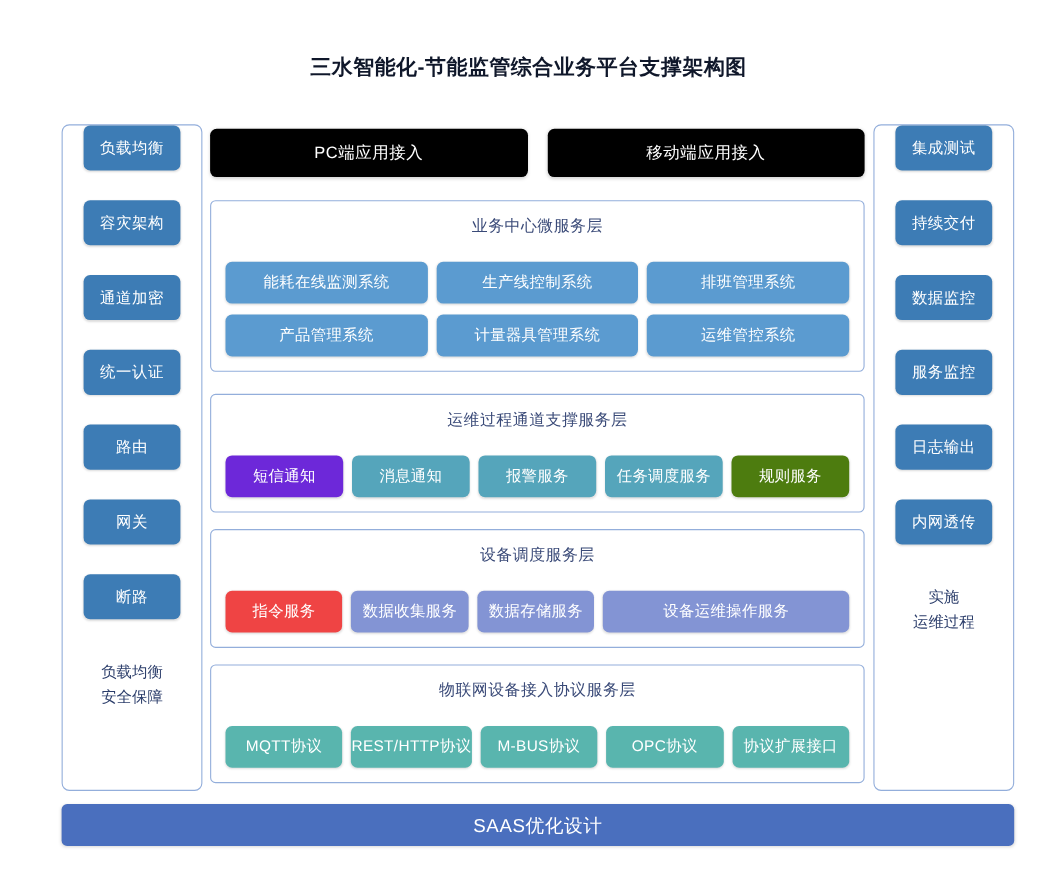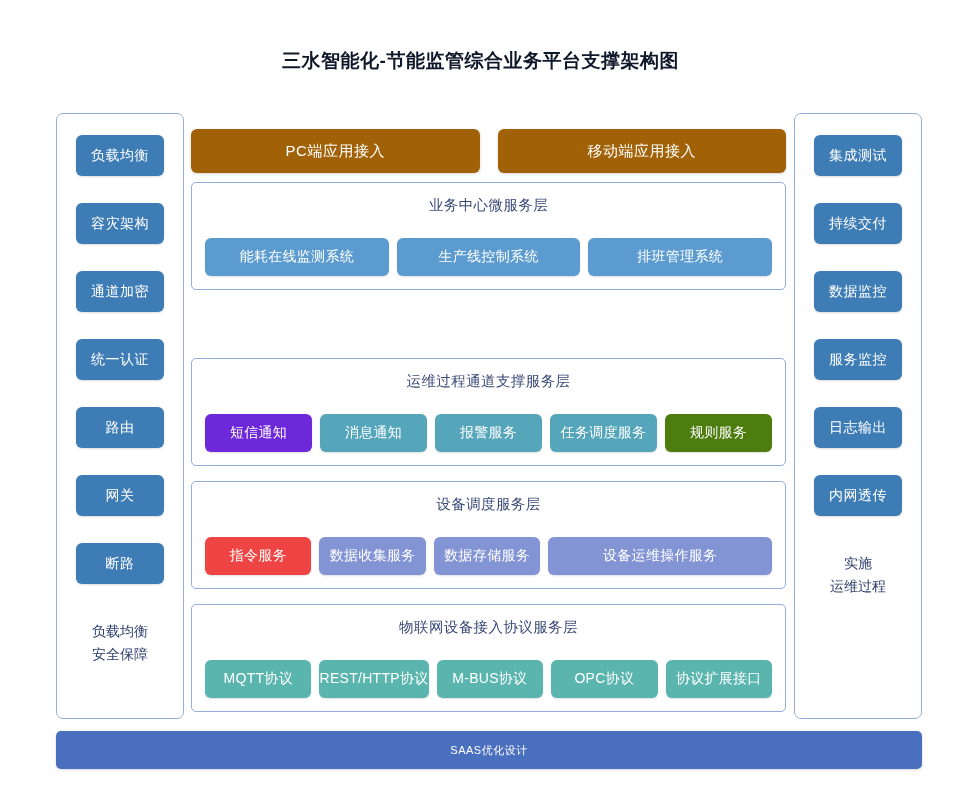--- a/index.html
+++ b/index.html
@@ -42,21 +42,20 @@
     top: 113px;
     width: 128px;
     height: 606px;
     border: 1px solid #93aedb;
     border-radius: 7px;
     background: #ffffff;
     box-sizing: border-box;
     display: flex;
     flex-direction: column;
     align-items: center;
-    padding-top: 21px;
   }
   .side-col.left  { left: 56px; }
   .side-col.right { left: 794px; }
 
   .side-btn {
     width: 88px;
     height: 41px;
     margin-bottom: 27px;
     background: #3d7cb5;
     border-radius: 6px;
@@ -82,30 +81,29 @@
     position: absolute;
     top: 117px;
     left: 191px;
     width: 595px;
     display: flex;
     gap: 18px;
   }
   .top-btn {
     flex: 1;
     height: 44px;
-    background: #a16207;
+    background: #000000;
     border-radius: 6px;
     color: #ffffff;
     font-size: 15px;
     display: flex;
     align-items: center;
     justify-content: center;
     box-shadow: 0 1px 3px rgba(0,0,0,0.17);
     letter-spacing: 0.5px;
-    margin-top: 12px;
   }
 
   
   .layer {
     position: absolute;
     left: 191px;
     width: 595px;
     box-sizing: border-box;
     border: 1px solid #93aedb;
     border-radius: 5px;
@@ -149,21 +147,21 @@
   
   .saas-bar {
     position: absolute;
     left: 56px;
     top: 731px;
     width: 866px;
     height: 38px;
     background: #4a6fbe;
     border-radius: 5px;
     color: #ffffff;
-    font-size: 11px;
+    font-size: 17px;
     display: flex;
     align-items: center;
     justify-content: center;
     box-shadow: 0 1px 3px rgba(0,0,0,0.16);
     letter-spacing: 0.5px;
   }
 </style>
 </head>
 <body>
 
@@ -203,20 +201,25 @@
     <div class="top-btn">移动端应用接入</div>
   </div>
 
   <div class="layer" id="layer-business">
     <div class="layer-title">业务中心微服务层</div>
     <div class="layer-row">
       <div class="chip" style="background:#5b9bd0">能耗在线监测系统</div>
       <div class="chip" style="background:#5b9bd0">生产线控制系统</div>
       <div class="chip" style="background:#5b9bd0">排班管理系统</div>
     </div>
+    <div class="layer-row">
+      <div class="chip" style="background:#5b9bd0">产品管理系统</div>
+      <div class="chip" style="background:#5b9bd0">计量器具管理系统</div>
+      <div class="chip" style="background:#5b9bd0">运维管控系统</div>
+    </div>
   </div>
 
   <div class="layer" id="layer-ops">
     <div class="layer-title">运维过程通道支撑服务层</div>
     <div class="layer-row">
       <div class="chip" style="background:#6d28d9">短信通知</div>
       <div class="chip" style="background:#55a5bb">消息通知</div>
       <div class="chip" style="background:#55a5bb">报警服务</div>
       <div class="chip" style="background:#55a5bb">任务调度服务</div>
       <div class="chip" style="background:#4d7c0f">规则服务</div>

